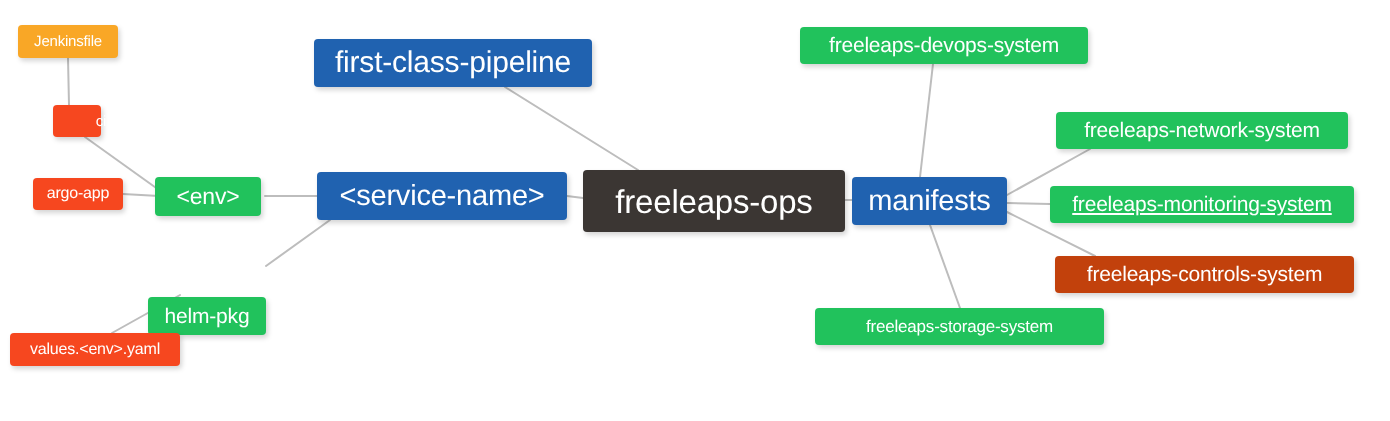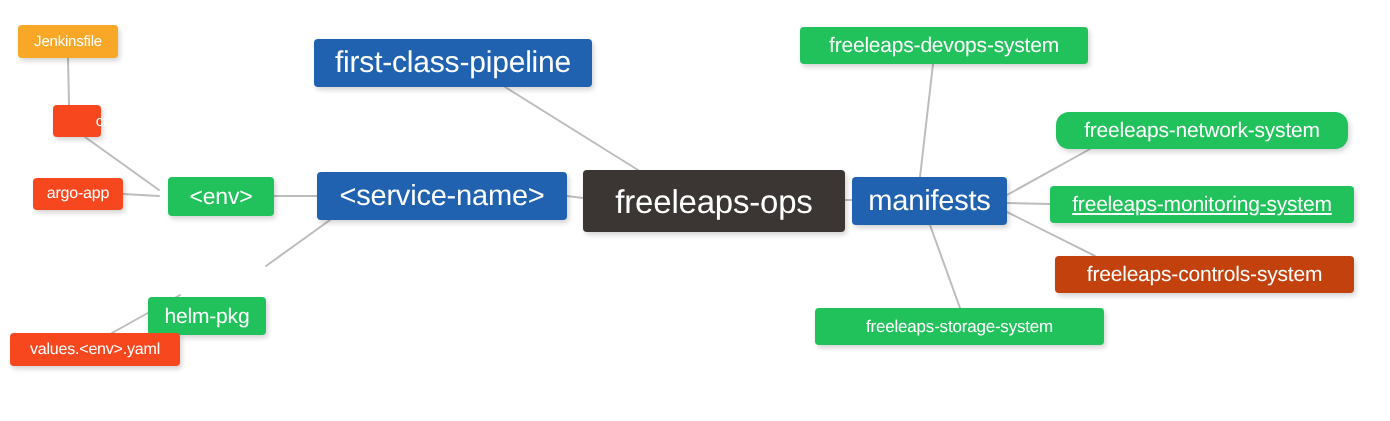--- a/index.html
+++ b/index.html
@@ -64,21 +64,21 @@
   <div id="node-layer">
       <div class="node" style="left: 18px; top: 25px; width: 100px; height: 33px; background: rgb(249, 167, 38); font-size: 15px;">
         <span class="lbl">Jenkinsfile</span>
       </div>
       <div class="node" style="left: 53px; top: 105px; width: 32px; height: 32px; background: rgb(246, 71, 31); font-size: 15px; padding-left: 48px;">
         <span class="lbl">ci</span>
       </div>
       <div class="node" style="left: 33px; top: 178px; width: 90px; height: 32px; background: rgb(246, 71, 31); font-size: 16px;">
         <span class="lbl">argo-app</span>
       </div>
-      <div class="node" style="left: 168px; top: 177px; width: 106px; height: 39px; background: rgb(33, 194, 92); font-size: 23px;">
+      <div class="node" style="left: 155px; top: 177px; width: 106px; height: 39px; background: rgb(33, 194, 92); font-size: 23px;">
         <span class="lbl">&lt;env&gt;</span>
       </div>
       <div class="node" style="left: 148px; top: 257px; width: 118px; height: 38px; background: rgb(33, 194, 92); font-size: 21px; margin-top: 40px;">
         <span class="lbl">helm-pkg</span>
       </div>
       <div class="node" style="left: 10px; top: 333px; width: 170px; height: 33px; background: rgb(246, 71, 31); font-size: 16px;">
         <span class="lbl">values.&lt;env&gt;.yaml</span>
       </div>
       <div class="node" style="left: 314px; top: 39px; width: 278px; height: 48px; background: rgb(32, 98, 176); font-size: 30px;">
         <span class="lbl">first-class-pipeline</span>
@@ -88,21 +88,21 @@
       </div>
       <div class="node" style="left: 583px; top: 170px; width: 262px; height: 62px; background: rgb(59, 54, 51); font-size: 33px; text-align: center;">
         <span class="lbl">freeleaps-ops</span>
       </div>
       <div class="node" style="left: 852px; top: 177px; width: 155px; height: 48px; background: rgb(32, 98, 176); font-size: 29px;">
         <span class="lbl">manifests</span>
       </div>
       <div class="node" style="left: 800px; top: 27px; width: 288px; height: 37px; background: rgb(33, 194, 92); font-size: 21px;">
         <span class="lbl">freeleaps-devops-system</span>
       </div>
-      <div class="node" style="left: 1056px; top: 112px; width: 292px; height: 37px; background: rgb(33, 194, 92); font-size: 21px; border-radius: 13px;">
+      <div class="node" style="left: 1056px; top: 112px; width: 292px; height: 37px; background: rgb(33, 194, 92); font-size: 21px;">
         <span class="lbl">freeleaps-network-system</span>
       </div>
       <div class="node" style="left: 1050px; top: 186px; width: 304px; height: 37px; background: rgb(33, 194, 92); font-size: 21px; text-decoration: underline;">
         <span class="lbl">freeleaps-monitoring-system</span>
       </div>
       <div class="node" style="left: 1055px; top: 256px; width: 299px; height: 37px; background: #c2410c; font-size: 21px;">
         <span class="lbl">freeleaps-controls-system</span>
       </div>
       <div class="node" style="left: 815px; top: 308px; width: 289px; height: 37px; background: rgb(33, 194, 92); font-size: 17px;">
         <span class="lbl">freeleaps-storage-system</span>

